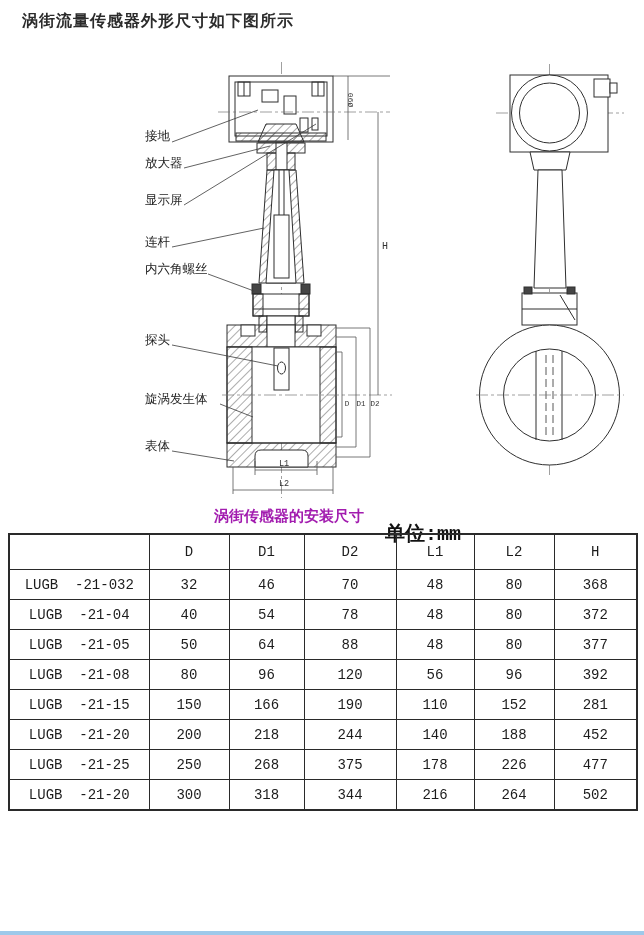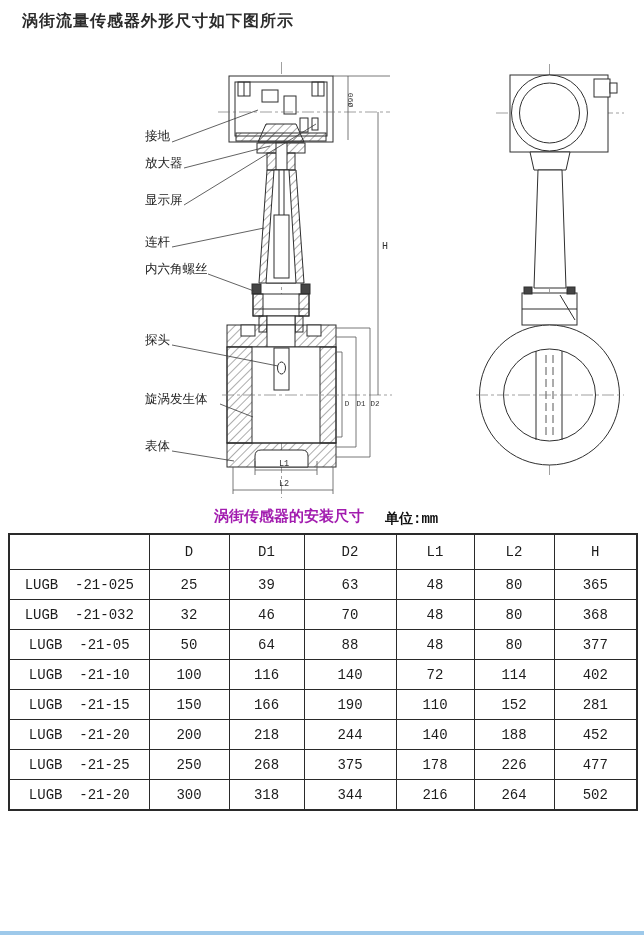--- a/index.html
+++ b/index.html
@@ -7,21 +7,21 @@
     position:relative;width:644px;height:935px;background:#fff;overflow:hidden;
     font-family:"Liberation Sans","DejaVu Sans",sans-serif;color:#222;
   }
   .doc-title{
     position:absolute;left:22px;top:11px;font-size:16px;font-weight:600;
     letter-spacing:1px;color:#2b2b2b;white-space:pre;
   }
   .drawing-svg{position:absolute;left:0;top:0;}
   .table-caption{position:absolute;left:0;top:507px;width:644px;height:24px;}
   .table-caption .cap-title{position:absolute;left:198px;top:0;font-size:15px;font-weight:700;color:#a21caf;margin-left:16px;}
-  .table-caption .cap-unit{position:absolute;left:385px;top:3px;font-size:14px;font-weight:700;color:#111;
+  .table-caption .cap-unit{position:absolute;left:385px;top:13px;font-size:20px;font-weight:700;color:#111;
     font-family:"Liberation Mono","DejaVu Sans Mono",monospace;}
   table.dims{
     position:absolute;left:8px;top:533px;width:628px;
     border-collapse:collapse;table-layout:fixed;
     font-family:"Liberation Mono","DejaVu Sans Mono",monospace;font-size:14px;color:#1c1c1c;
   }
   table.dims th, table.dims td{
     border:1px solid #2a2a2a;text-align:center;vertical-align:middle;
     padding:0;white-space:pre;font-weight:400;
   }
@@ -208,54 +208,54 @@
         <th>D</th>
         <th>D1</th>
         <th>D2</th>
         <th>L1</th>
         <th>L2</th>
         <th>H</th>
       </tr>
     </thead>
     <tbody>
         <tr>
-          <td>LUGB  -21-025</td>
-          <td>25</td>
-          <td>39</td>
-          <td>63</td>
-          <td>48</td>
-          <td>80</td>
-          <td>365</td>
-        </tr>
-        <tr>
           <td>LUGB  -21-032</td>
           <td>32</td>
           <td>46</td>
           <td>70</td>
           <td>48</td>
           <td>80</td>
           <td>368</td>
         </tr>
         <tr>
+          <td>LUGB  -21-04</td>
+          <td>40</td>
+          <td>54</td>
+          <td>78</td>
+          <td>48</td>
+          <td>80</td>
+          <td>372</td>
+        </tr>
+        <tr>
           <td>LUGB  -21-05</td>
           <td>50</td>
           <td>64</td>
           <td>88</td>
           <td>48</td>
           <td>80</td>
           <td>377</td>
         </tr>
         <tr>
-          <td>LUGB  -21-10</td>
-          <td>100</td>
-          <td>116</td>
-          <td>140</td>
-          <td>72</td>
-          <td>114</td>
-          <td>402</td>
+          <td>LUGB  -21-08</td>
+          <td>80</td>
+          <td>96</td>
+          <td>120</td>
+          <td>56</td>
+          <td>96</td>
+          <td>392</td>
         </tr>
         <tr>
           <td>LUGB  -21-15</td>
           <td>150</td>
           <td>166</td>
           <td>190</td>
           <td>110</td>
           <td>152</td>
           <td>281</td>
         </tr>

